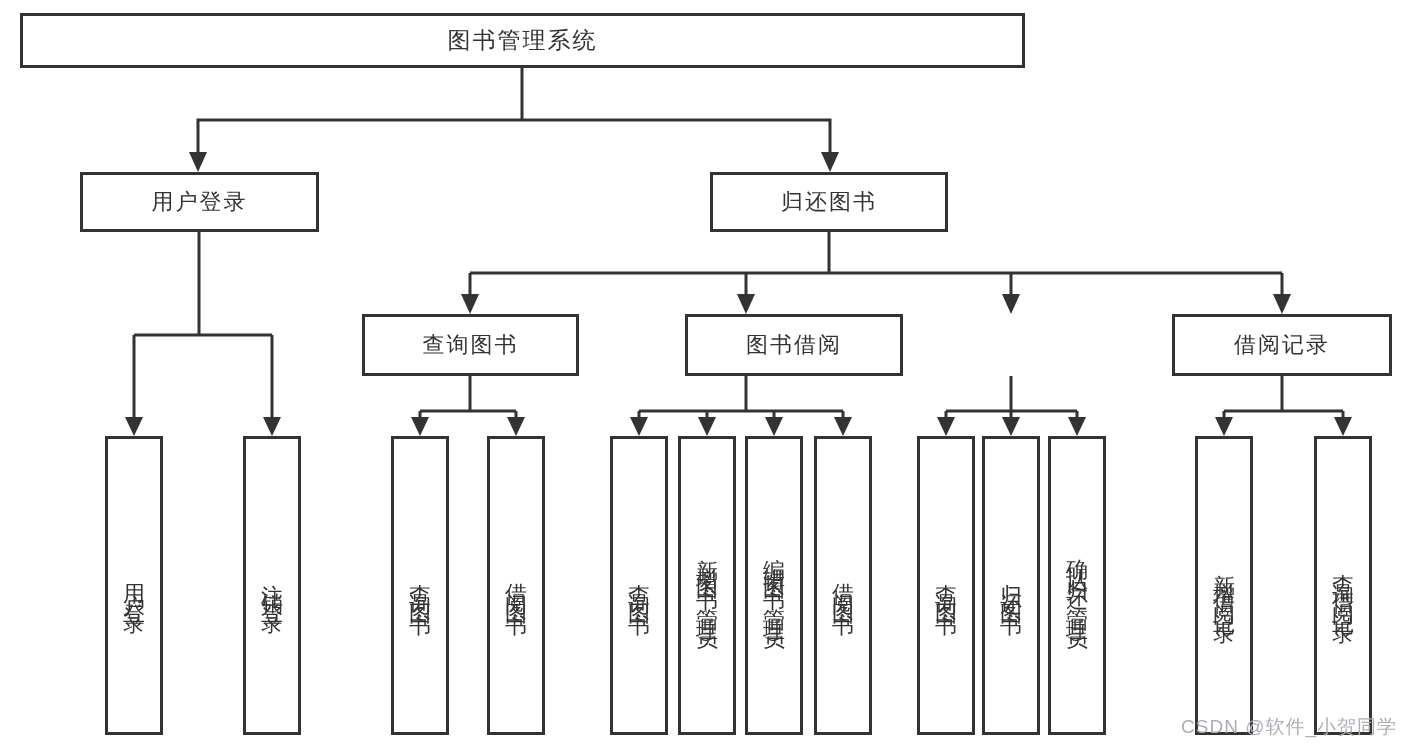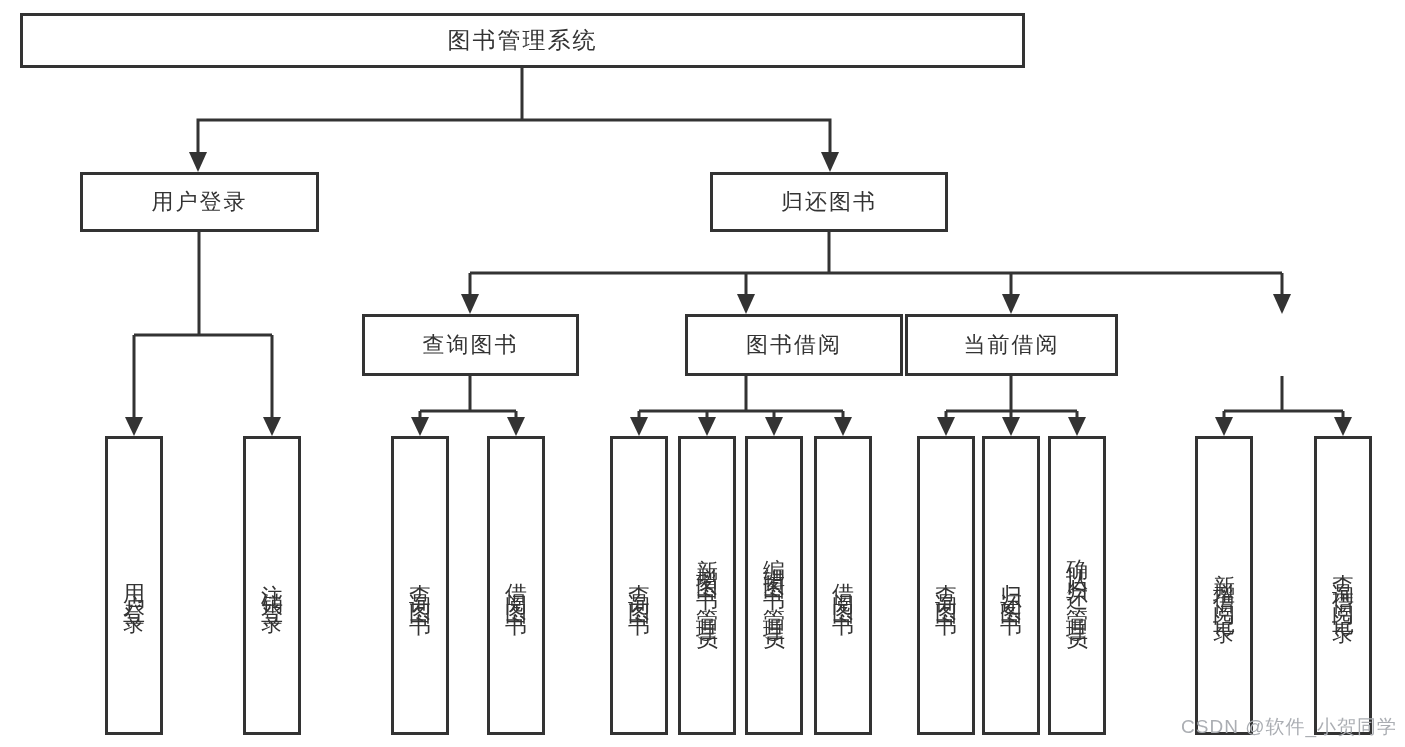--- a/index.html
+++ b/index.html
@@ -110,21 +110,21 @@
     </g>
   </svg>
 
   <div class="node root" style="left:20px; top:13px; width:1005px; height:55px;">图书管理系统</div>
 
   <div class="node" style="left:80px; top:172px; width:239px; height:60px;">用户登录</div>
   <div class="node" style="left:710px; top:172px; width:238px; height:60px;">归还图书</div>
 
   <div class="node" style="left:362px; top:314px; width:217px; height:62px;">查询图书</div>
   <div class="node" style="left:637px; top:314px; width:218px; height:62px;margin-left:48px;">图书借阅</div>
-  <div class="node" style="left:905px; top:314px; width:213px; height:62px;">当前借阅</div>
+  <div class="node" style="left:1172px; top:314px; width:220px; height:62px;">借阅记录</div>
 
   <div class="node vnode" style="left:105px; top:436px; width:58px; height:299px;">用户登录</div>
   <div class="node vnode" style="left:243px; top:436px; width:58px; height:299px;">注销登录</div>
 
   <div class="node vnode" style="left:391px; top:436px; width:58px; height:299px;">查询图书</div>
   <div class="node vnode" style="left:487px; top:436px; width:58px; height:299px;">借阅图书</div>
 
   <div class="node vnode" style="left:610px; top:436px; width:58px; height:299px;">查询图书</div>
   <div class="node vnode" style="left:678px; top:436px; width:58px; height:299px;">新增图书（管理员）</div>
   <div class="node vnode" style="left:745px; top:436px; width:58px; height:299px;">编辑图书（管理员）</div>

